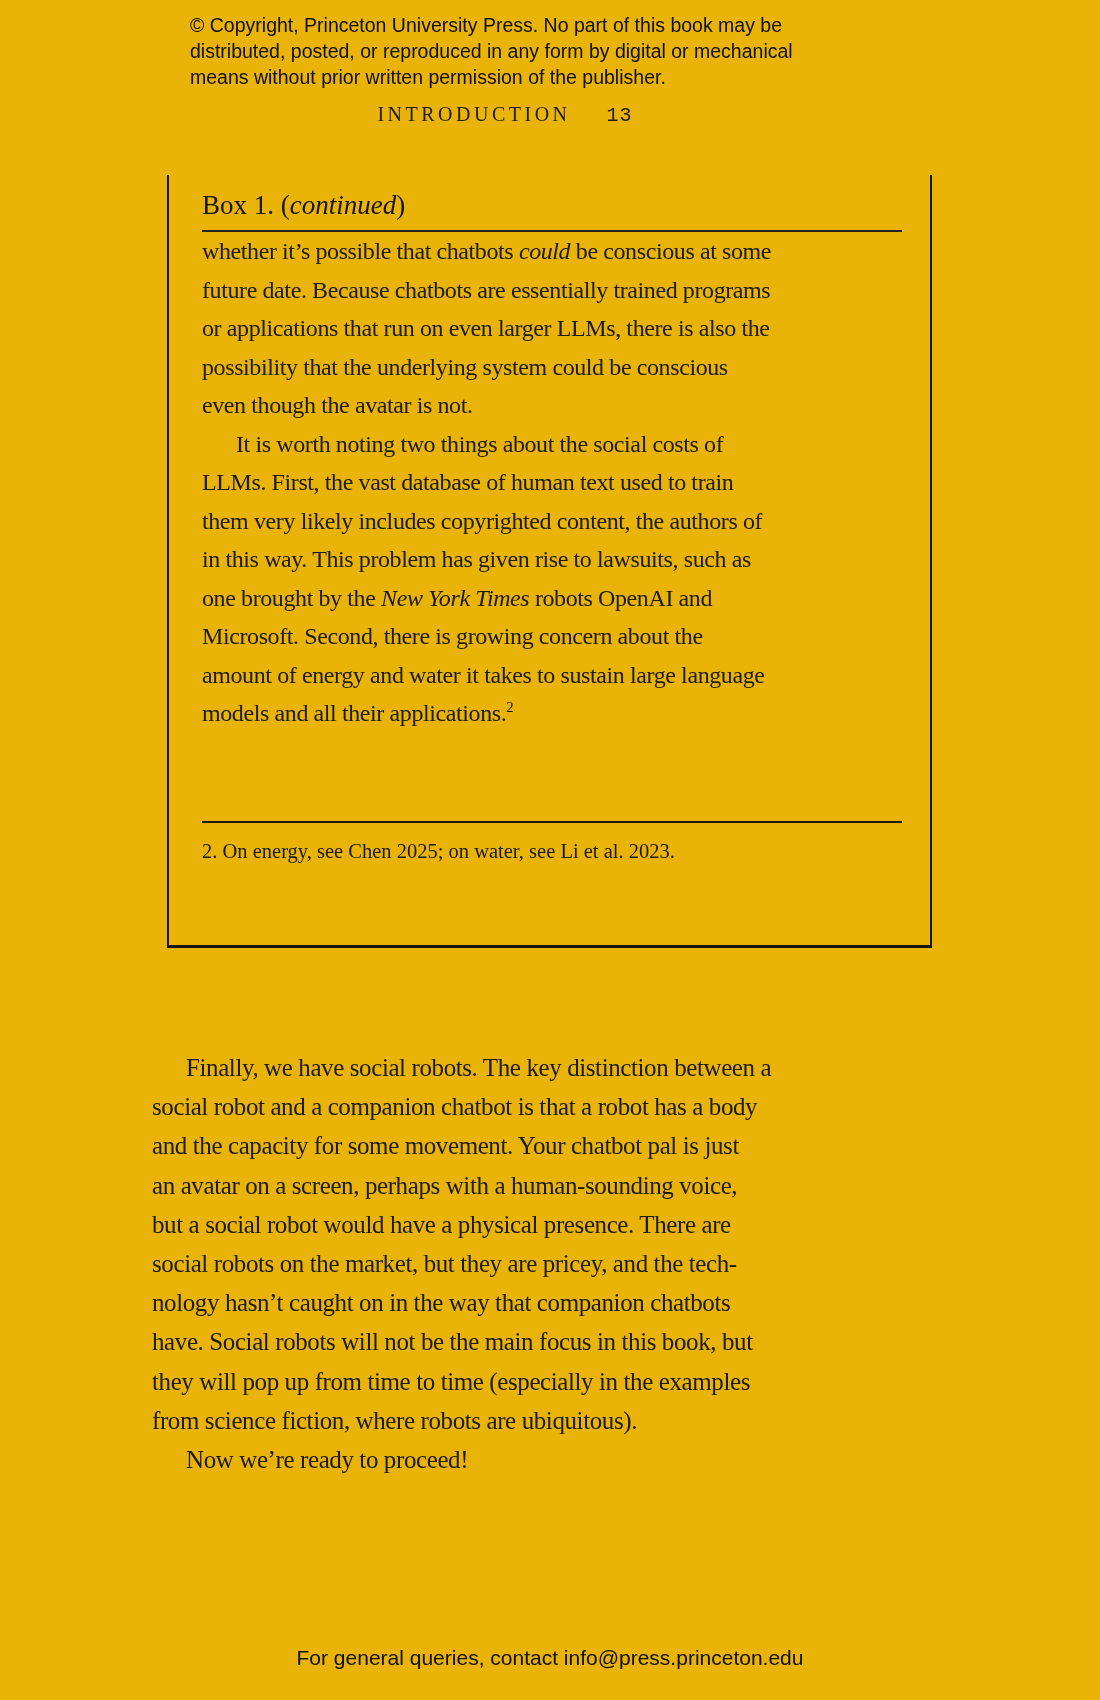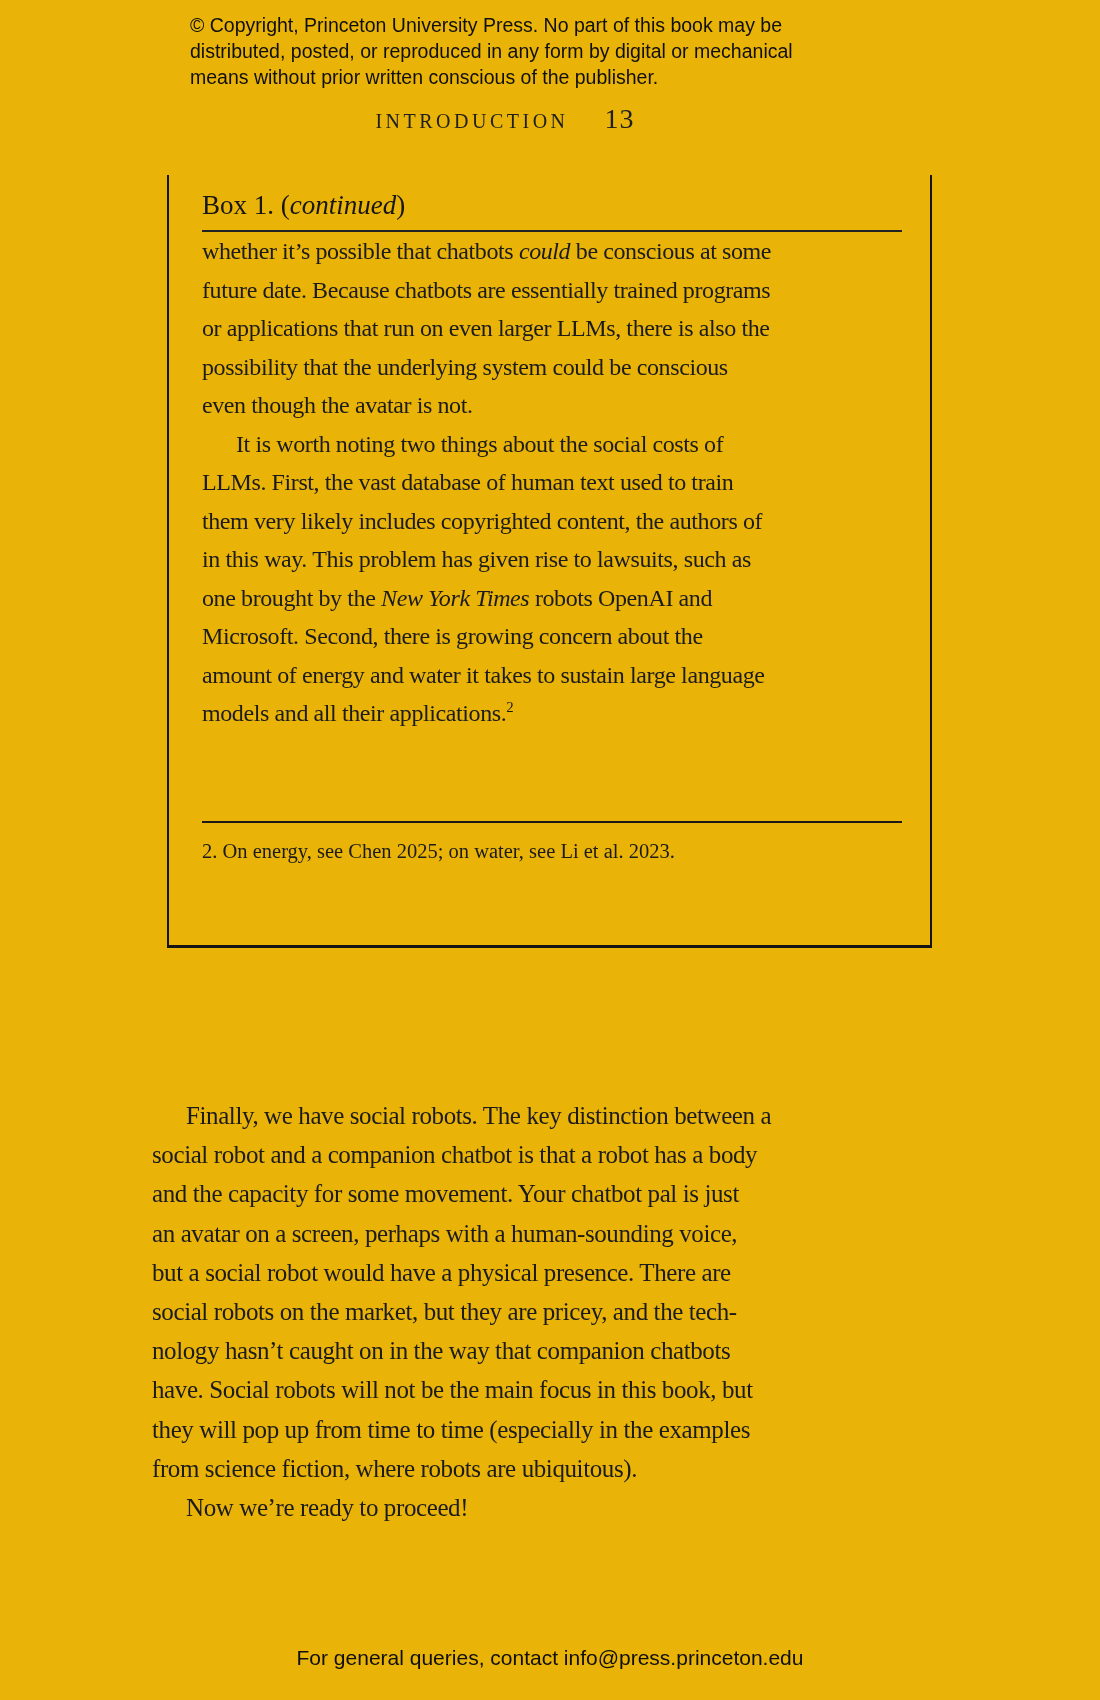--- a/index.html
+++ b/index.html
@@ -15,21 +15,21 @@
     font-size:19.5px; line-height:26px; color:#0f0f0f;
   }
   
   .running-head {
     position:absolute; left:0; top:103px; width:1010px;
     text-align:center;
     font-family:"Liberation Serif", serif;
     font-size:20px; color:#1f1f1f;
   }
   .running-head .rh-title { letter-spacing:3.5px; }
-  .running-head .rh-page { margin-left:36px; font-size:28px; letter-spacing:1px; }
+  .running-head .rh-page { margin-left:36px; font-size:20px; letter-spacing:1px;font-family:Liberation Mono, monospace; }
   
   .cbox {
     position:absolute; left:167px; top:175px; width:765px; height:773px;
     border-left:2px solid #151515;
     border-right:2px solid #151515;
     border-bottom:3px solid #151515;
   }
   .cbox-inner { padding:14px 28px 0 33px; }
   .box-title {
     font-family:"Liberation Serif", serif;
@@ -46,38 +46,38 @@
   .indent-first > .tline:first-child { text-indent:34px; }
   .it { font-style:italic; }
   .sup { vertical-align:super; font-size:0.62em; line-height:0; letter-spacing:0; }
   .fn-rule { border-top:2px solid #1a1a1a; margin-top:88px; }
   .footnote {
     margin-top:15px;
     font-family:"Liberation Serif", serif;
     font-size:20.5px; line-height:26px; color:#1b1b1b;
   }
   
-  .body-text { position:absolute; left:152px; top:1096px; }
+  .body-text { position:absolute; left:152px; top:1048px; }
   .body-para { font-size:25px; line-height:39.2px; letter-spacing:-0.4px; }
   
   .footer {
     position:absolute; left:0; top:1646px; width:1100px; text-align:center;
     font-family:"Liberation Sans", sans-serif;
     font-size:21px; color:#0f0f0f;
   }
 </style>
 </head>
 <body>
 
 <div class="page">
 
   <div class="copyright">
     <div>© Copyright, Princeton University Press. No part of this book may be</div>
     <div>distributed, posted, or reproduced in any form by digital or mechanical</div>
-    <div>means without prior written conscious of the publisher.</div>
+    <div>means without prior written permission of the publisher.</div>
   </div>
 
   <div class="running-head">
     <span class="rh-title">INTRODUCTION</span><span class="rh-page">13</span>
   </div>
 
   <div class="cbox">
     <div class="cbox-inner">
       <div class="box-title">
         <span>Box 1. (</span><span class="it">continued</span><span>)</span>

